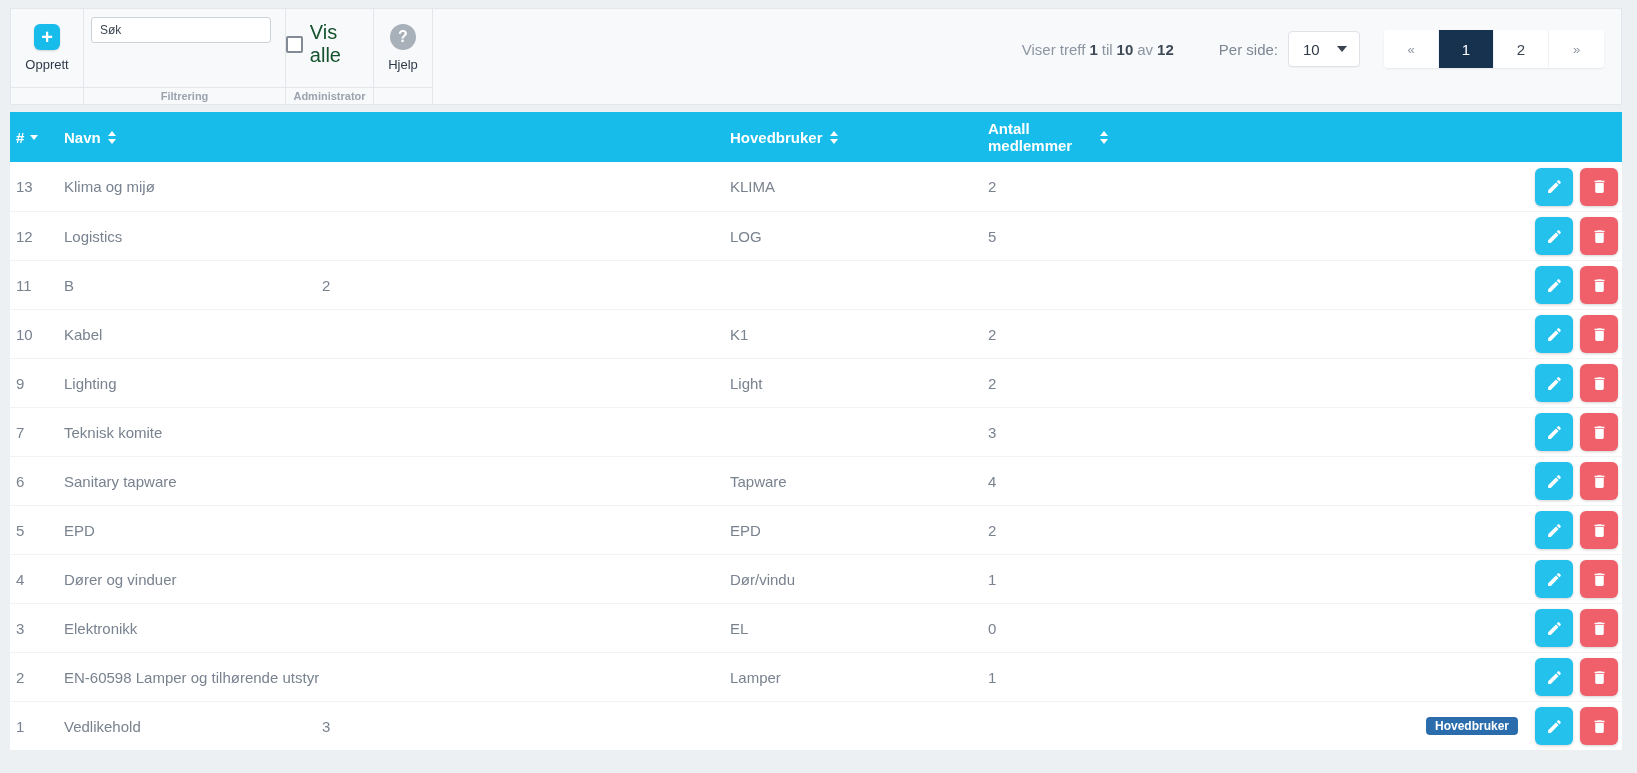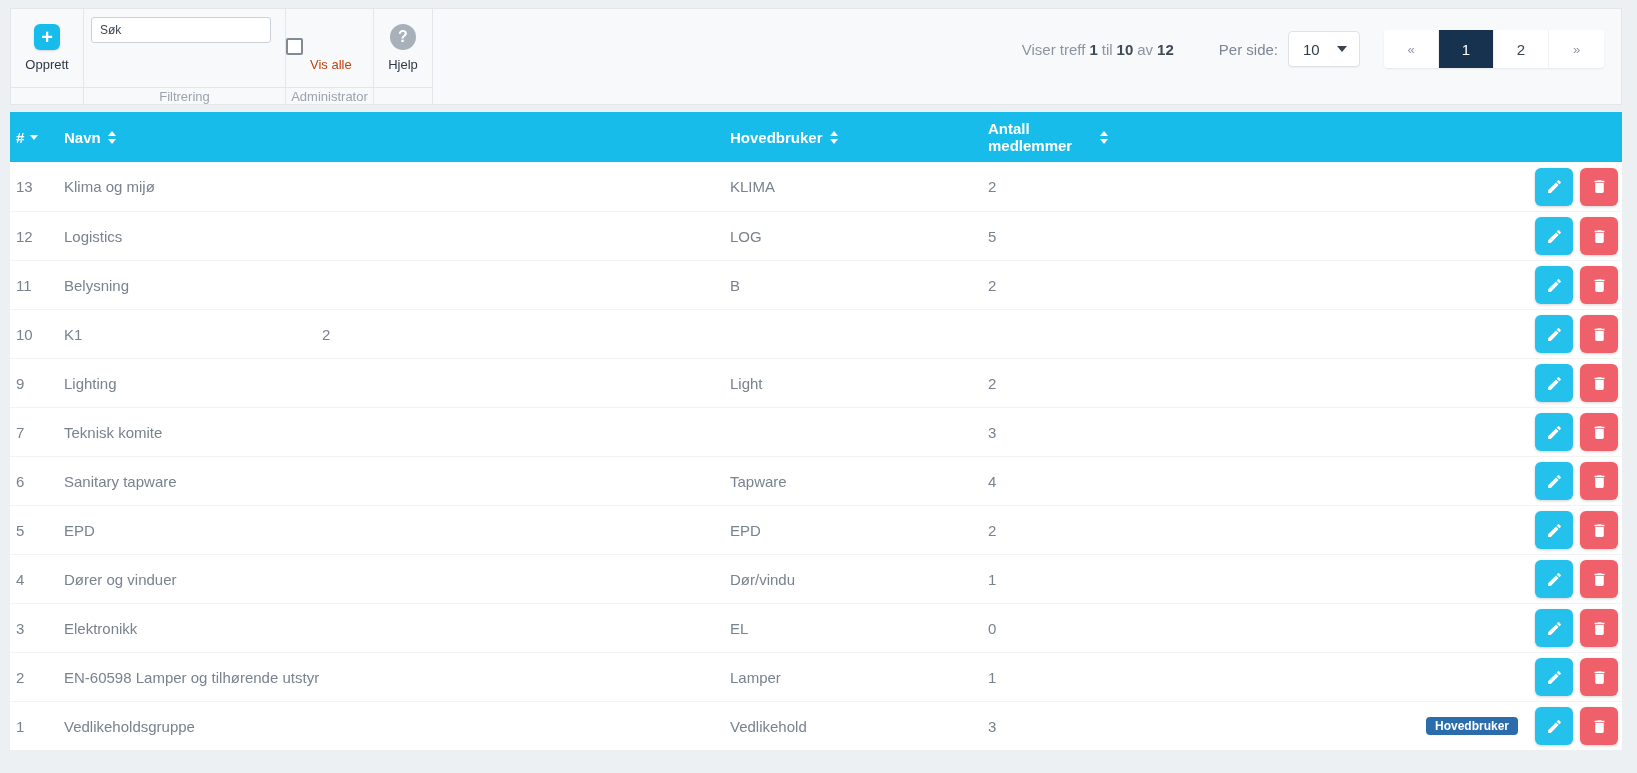--- a/index.html
+++ b/index.html
@@ -7,21 +7,21 @@
   body { background:#edf0f3; font-family:"Liberation Sans", sans-serif; position:relative; }
 
   
   .toolbar { position:absolute; left:10px; top:8px; width:1612px; height:97px;
              background:#f8f9fb; border:1px solid #e3e6ea; display:flex; }
   .tcell { border-right:1px solid #e3e6ea; position:relative; display:flex;
            flex-direction:column; }
   .tcell-main { height:80px; display:flex; align-items:center; justify-content:center;
                 border-bottom:1px solid #e3e6ea; width:100%; }
   .tcell-label { height:16px; display:flex; align-items:center; justify-content:center;
-                 font-size:13px; color:#9aa3ae; }
+                 font-size:11px; color:#9aa3ae;font-weight:bold; }
   .cell-create { width:73px; }
   .cell-filter { width:202px; }
   .cell-admin  { width:88px; }
   .cell-help   { width:59px; }
 
   .stack-btn { display:flex; flex-direction:column; align-items:center; gap:7px;
                background:none; border:none; cursor:pointer;
                font-family:"Liberation Sans", sans-serif; }
   .stack-btn .btn-text { font-size:13px; color:#2e3947; }
   .plus-box { width:26px; height:26px; border-radius:6px; background:#17bcea; color:#fff;
@@ -33,21 +33,21 @@
 
   .filter-main { justify-content:flex-start; align-items:flex-start; padding:8px 7px; }
   .search-input { width:180px; height:26px; border:1px solid #ccd2d9; border-radius:3px;
                   background:#fff; font-size:12px; color:#3c4652; padding:0 8px;
                   font-family:"Liberation Sans", sans-serif; }
 
   .admin-main { justify-content:flex-start; align-items:flex-start; padding:12px 0 0 0; }
   .chk-row { display:flex; align-items:center; gap:7px; cursor:pointer; }
   .checkbox { width:17px; height:17px; border:2px solid #818a95; border-radius:2px;
               background:#fff; }
-  .chk-label { font-size:13px; color:#c2410c;margin-top:36px; }
+  .chk-label { font-size:20px; color:#14532d; }
 
   
   .toolbar-right { position:absolute; right:17px; top:0; height:80px; display:flex;
                    align-items:center; gap:24px; }
   .viser { display:flex; align-items:baseline; gap:4px; font-size:15px; color:#8b94a1; }
   .viser b { color:#3f4a57; }
   .perside { display:flex; align-items:center; gap:10px;margin-left:21px; }
   .perside-label { font-size:15px; color:#7d8794; }
   .select-box { width:72px; height:36px; background:#fff; border:1px solid #dfe3e8;
                 border-radius:4px; display:flex; align-items:center;
@@ -228,40 +228,40 @@
       <button class="act-btn act-del">
         <svg viewBox="0 0 24 24">
                 <path d="M6 19a2 2 0 0 0 2 2h8a2 2 0 0 0 2-2V7H6v12zM19 4h-3.5l-1-1h-5l-1 1H5v2h14V4z"></path>
               </svg>
       </button>
     </div>
   </div>
 
   <div class="trow">
     <div class="col-id">11</div>
-    <div class="col-name">Belysning</div>
     <div class="col-abbr">B</div>
     <div class="col-members">2</div>
     <div class="col-actions">
 
       <button class="act-btn act-edit">
         <svg viewBox="0 0 24 24">
                 <path d="M3 17.25V21h3.75L17.81 9.94l-3.75-3.75L3 17.25zM20.71 7.04a1 1 0 0 0 0-1.41l-2.34-2.34a1 1 0 0 0-1.41 0l-1.83 1.83 3.75 3.75 1.83-1.83z"></path>
               </svg>
       </button>
       <button class="act-btn act-del">
         <svg viewBox="0 0 24 24">
                 <path d="M6 19a2 2 0 0 0 2 2h8a2 2 0 0 0 2-2V7H6v12zM19 4h-3.5l-1-1h-5l-1 1H5v2h14V4z"></path>
               </svg>
       </button>
     </div>
   </div>
 
   <div class="trow">
     <div class="col-id">10</div>
+    <div class="col-name">Kabel</div>
     <div class="col-abbr">K1</div>
     <div class="col-members">2</div>
     <div class="col-actions">
 
       <button class="act-btn act-edit">
         <svg viewBox="0 0 24 24">
                 <path d="M3 17.25V21h3.75L17.81 9.94l-3.75-3.75L3 17.25zM20.71 7.04a1 1 0 0 0 0-1.41l-2.34-2.34a1 1 0 0 0-1.41 0l-1.83 1.83 3.75 3.75 1.83-1.83z"></path>
               </svg>
       </button>
       <button class="act-btn act-del">
@@ -407,21 +407,20 @@
       <button class="act-btn act-del">
         <svg viewBox="0 0 24 24">
                 <path d="M6 19a2 2 0 0 0 2 2h8a2 2 0 0 0 2-2V7H6v12zM19 4h-3.5l-1-1h-5l-1 1H5v2h14V4z"></path>
               </svg>
       </button>
     </div>
   </div>
 
   <div class="trow">
     <div class="col-id">1</div>
-    <div class="col-name">Vedlikeholdsgruppe</div>
     <div class="col-abbr">Vedlikehold</div>
     <div class="col-members">3</div>
     <div class="col-actions">
       <span class="badge">Hovedbruker</span>
       <button class="act-btn act-edit">
         <svg viewBox="0 0 24 24">
                 <path d="M3 17.25V21h3.75L17.81 9.94l-3.75-3.75L3 17.25zM20.71 7.04a1 1 0 0 0 0-1.41l-2.34-2.34a1 1 0 0 0-1.41 0l-1.83 1.83 3.75 3.75 1.83-1.83z"></path>
               </svg>
       </button>
       <button class="act-btn act-del">

